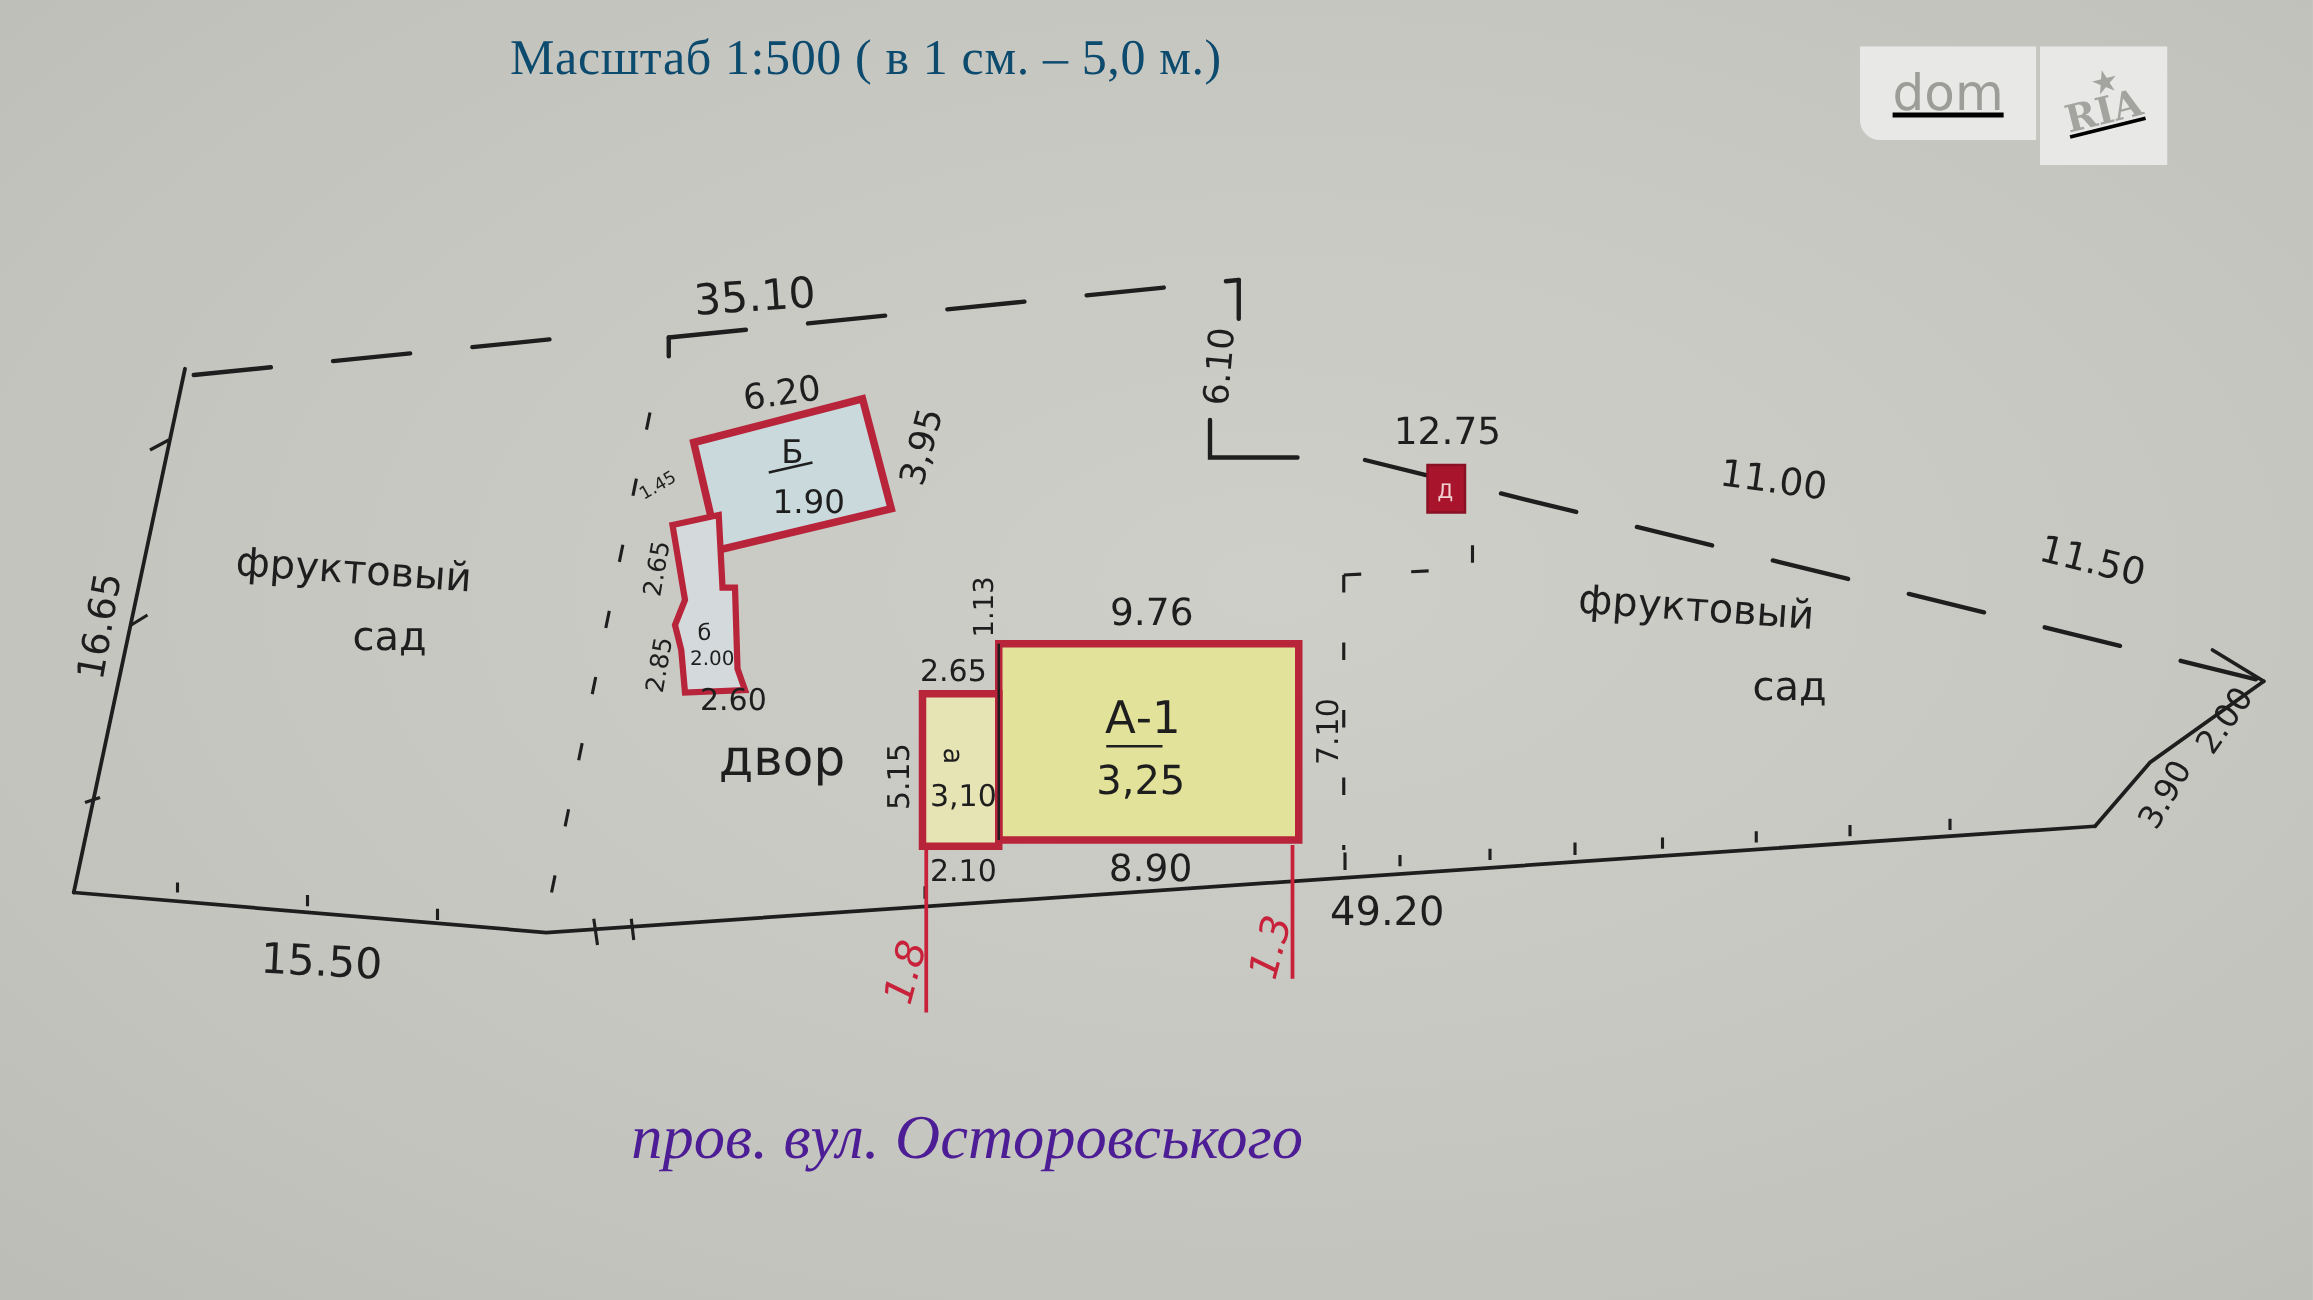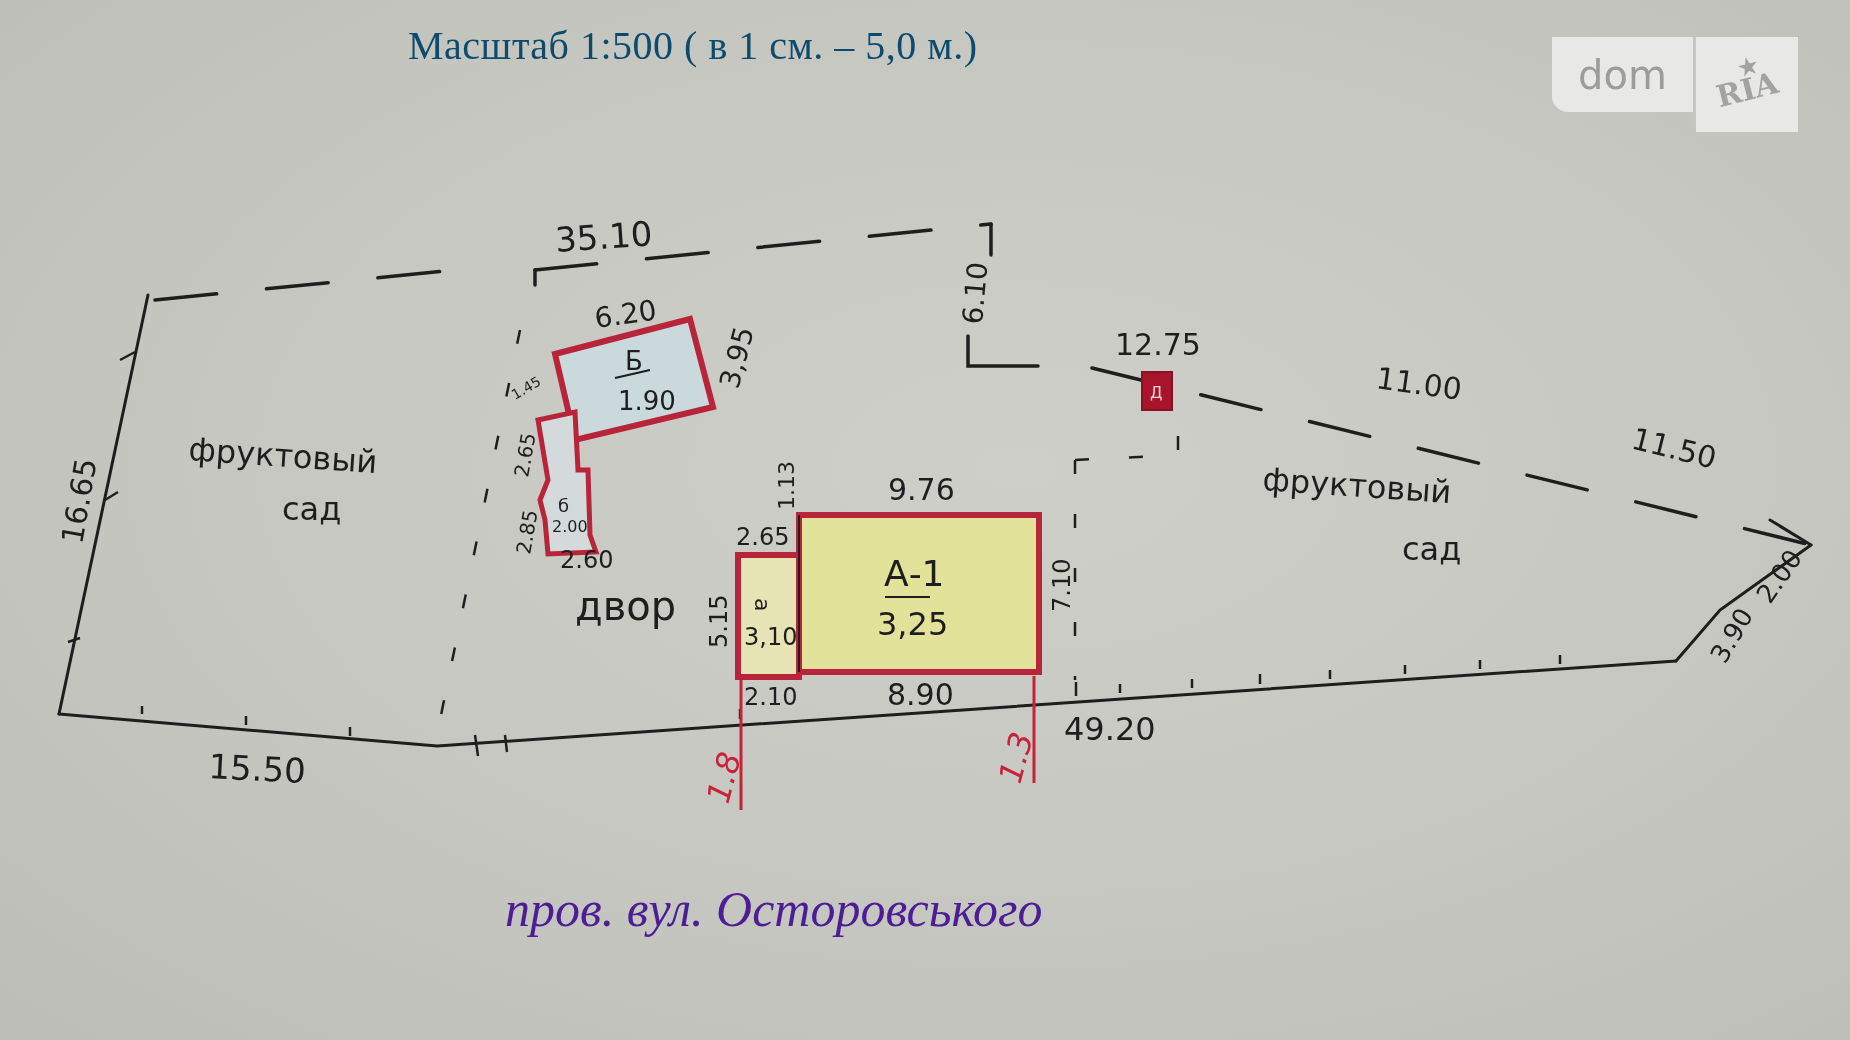--- a/index.html
+++ b/index.html
@@ -18,22 +18,22 @@
     font-family: "Liberation Serif", serif;
     font-size: 40px; color: #0c4a6e; letter-spacing: 0.5px;
     white-space: nowrap;
   }
   .caption {
     position: absolute; left: 505px; top: 880px;
     font-family: "Liberation Serif", serif; font-style: italic;
     font-size: 50px; color: #4c1d95; white-space: nowrap;
   }
   .logo {
-    position: absolute; left: 1552px; top: 37px; width: 246px; height: 95px;
-    display: flex; border-radius: 0 0 0 16px; overflow: hidden;
+    position: absolute; left: 1488px; top: 37px; width: 246px; height: 95px;
+    display: flex; border-radius: 0 0 0 16px; overflow: hidden; text-decoration: underline;
   }
   .logo .dom {
     width: 141px; height: 75px; background: #e8e8e6;
     display: flex; align-items: center; justify-content: center;
     font-family: "DejaVu Sans", sans-serif; font-size: 40px; color: #9c9c99;
     border-radius: 0 0 0 16px;
   }
   .logo .sep { width: 3px; background: #c6c6c1; }
   .logo .ria {
     flex: 1; background: #e8e8e6; display: flex; align-items: center; justify-content: center;

